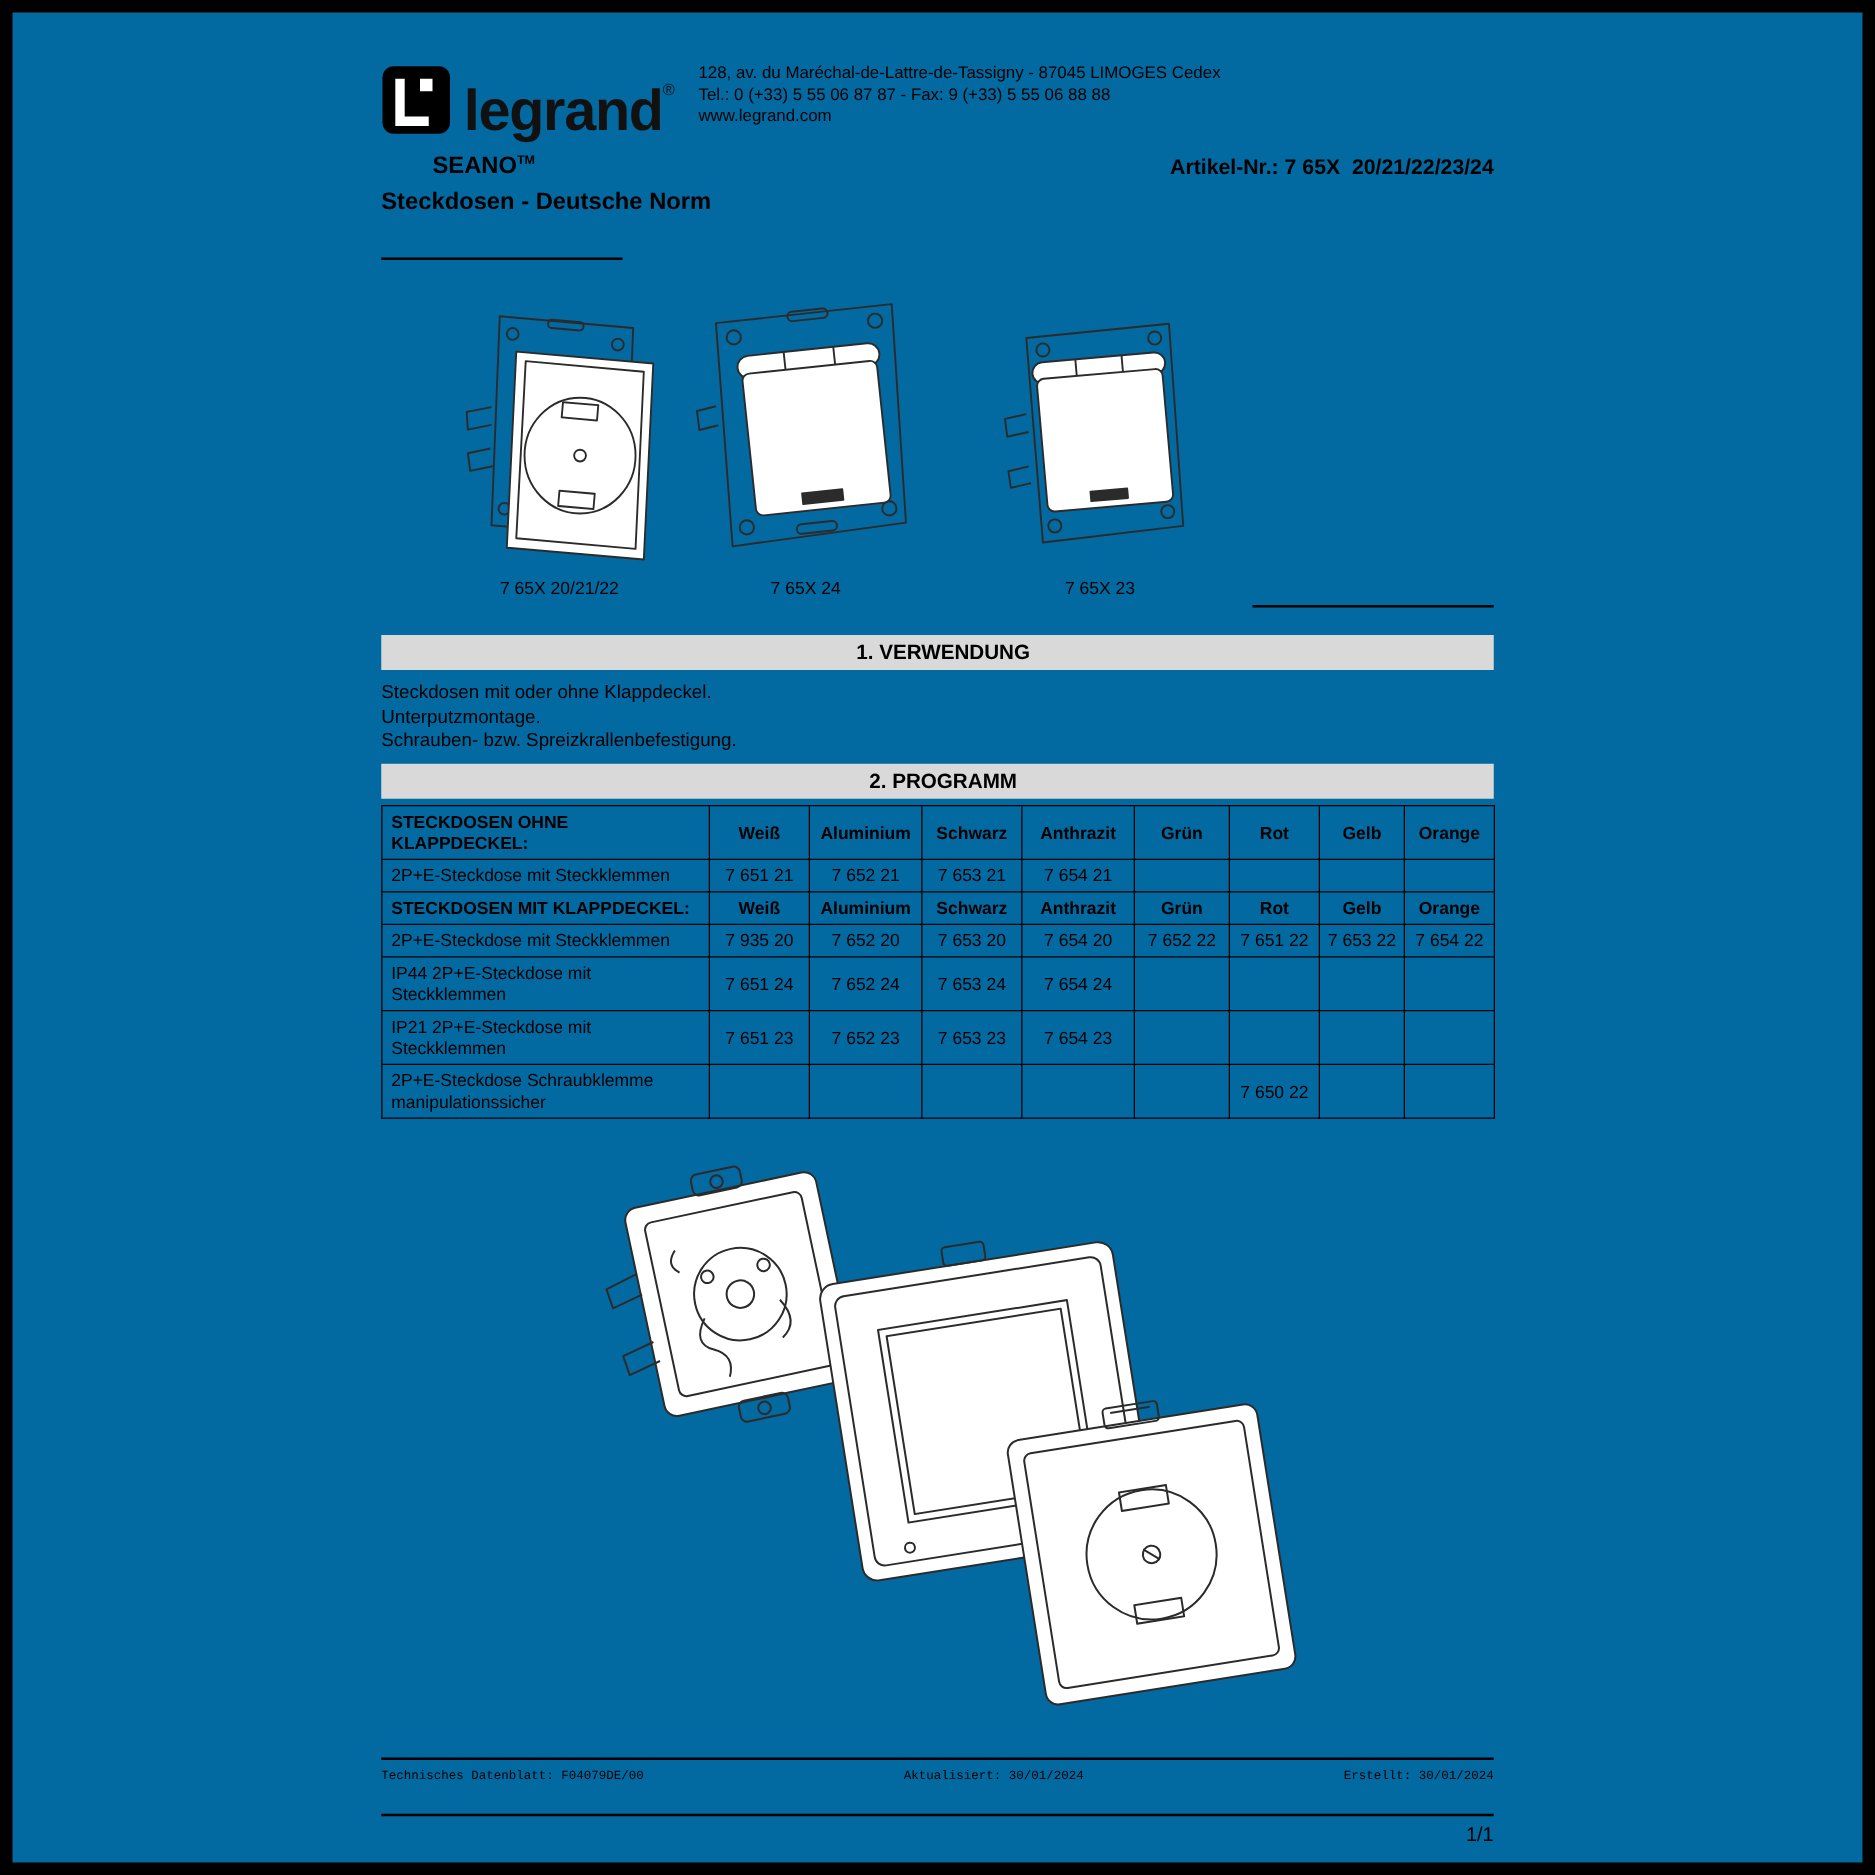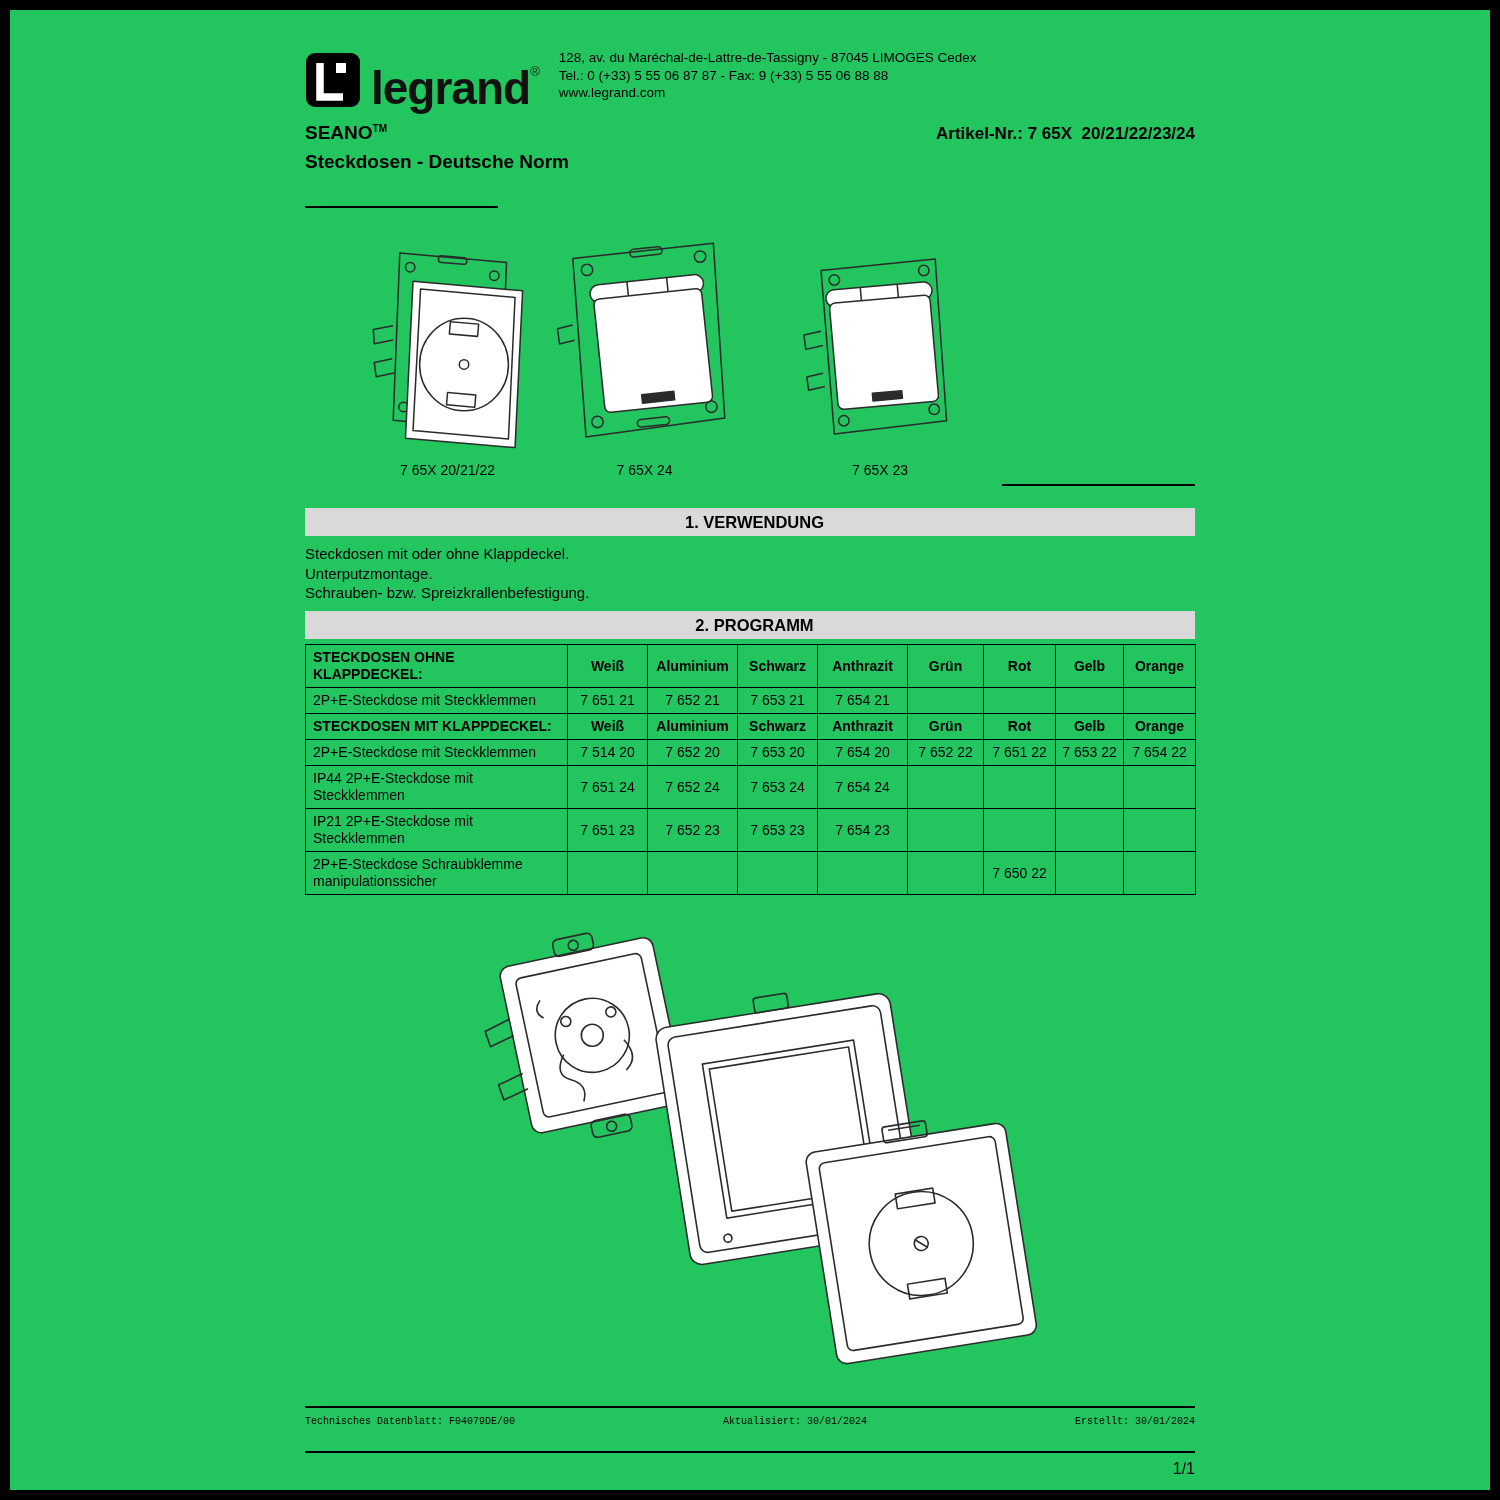--- a/index.html
+++ b/index.html
@@ -1,29 +1,29 @@
 <!DOCTYPE html>
 <html><head>
 <meta charset="utf-8">
 <style>
   html,body{margin:0;padding:0;background:#888;}
   .page{
-    position:relative;width:1500px;height:1500px;background:#22c55e;
+    position:relative;width:1500px;height:1500px;background:#0369a1;
     border:10px solid #000;box-sizing:border-box;overflow:hidden;
     font-family:"Liberation Sans",sans-serif;color:#000;
   }
   
   .header-block{position:absolute;left:295px;top:34px;display:flex;gap:20px;align-items:flex-start;}
   .logo{display:flex;align-items:center;gap:10px;}
   .logo-word{font-size:46px;font-weight:bold;letter-spacing:-1px;color:#111;line-height:56px;}
   .logo-word sup{font-size:13px;font-weight:normal;vertical-align:28px;}
   .address{font-size:13.5px;line-height:17.5px;padding-top:5px;}
   
   .title-row{position:absolute;left:295px;top:112px;width:890px;display:flex;justify-content:space-between;align-items:flex-start;}
-  .product-name{font-size:19px;font-weight:bold;}
+  .product-name{font-size:19px;font-weight:bold;margin-left:41px;}
   .product-name sup{font-size:10px;font-weight:bold;vertical-align:7px;}
   .subtitle{font-size:19px;font-weight:bold;margin-top:7px;}
   .article-no{font-size:17px;font-weight:bold;white-space:pre;margin-top:2px;}
   
   .rule{position:absolute;background:#000;height:2px;}
   .rule-title{left:295px;top:196px;width:193px;}
   .rule-images{right:295px;top:474px;width:193px;}
   .rule-footer-top{left:295px;top:1396px;width:890px;height:1.5px;}
   .rule-footer-bottom{left:295px;top:1441px;width:890px;height:1.5px;}
   
@@ -196,21 +196,21 @@
           <th>Aluminium</th>
           <th>Schwarz</th>
           <th>Anthrazit</th>
           <th>Grün</th>
           <th>Rot</th>
           <th>Gelb</th>
           <th>Orange</th>
         </tr>
         <tr>
           <td class="label-col">2P+E-Steckdose mit Steckklemmen</td>
-          <td>7 514 20</td>
+          <td>7 935 20</td>
           <td>7 652 20</td>
           <td>7 653 20</td>
           <td>7 654 20</td>
           <td>7 652 22</td>
           <td>7 651 22</td>
           <td>7 653 22</td>
           <td>7 654 22</td>
         </tr>
         <tr>
           <td class="label-col">IP44 2P+E-Steckdose mit Steckklemmen</td>

